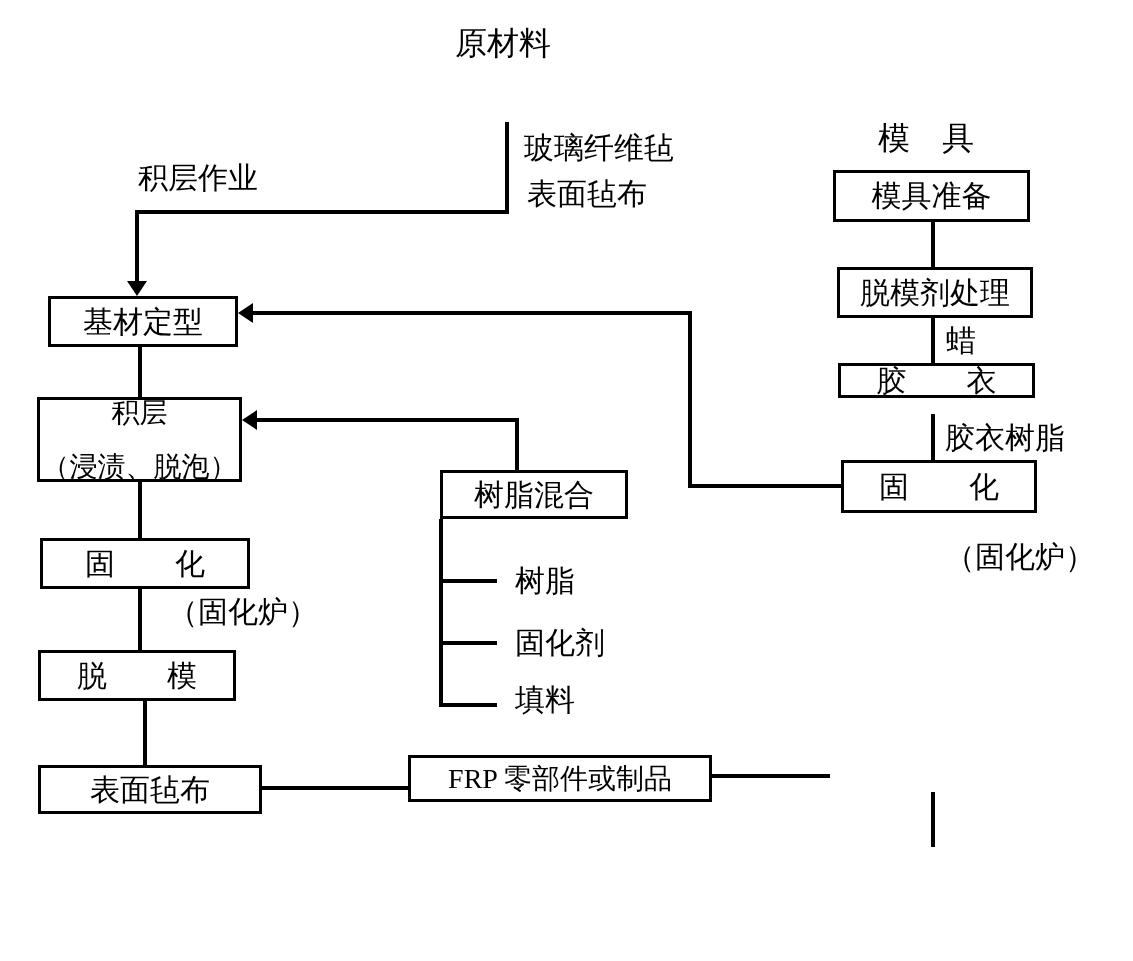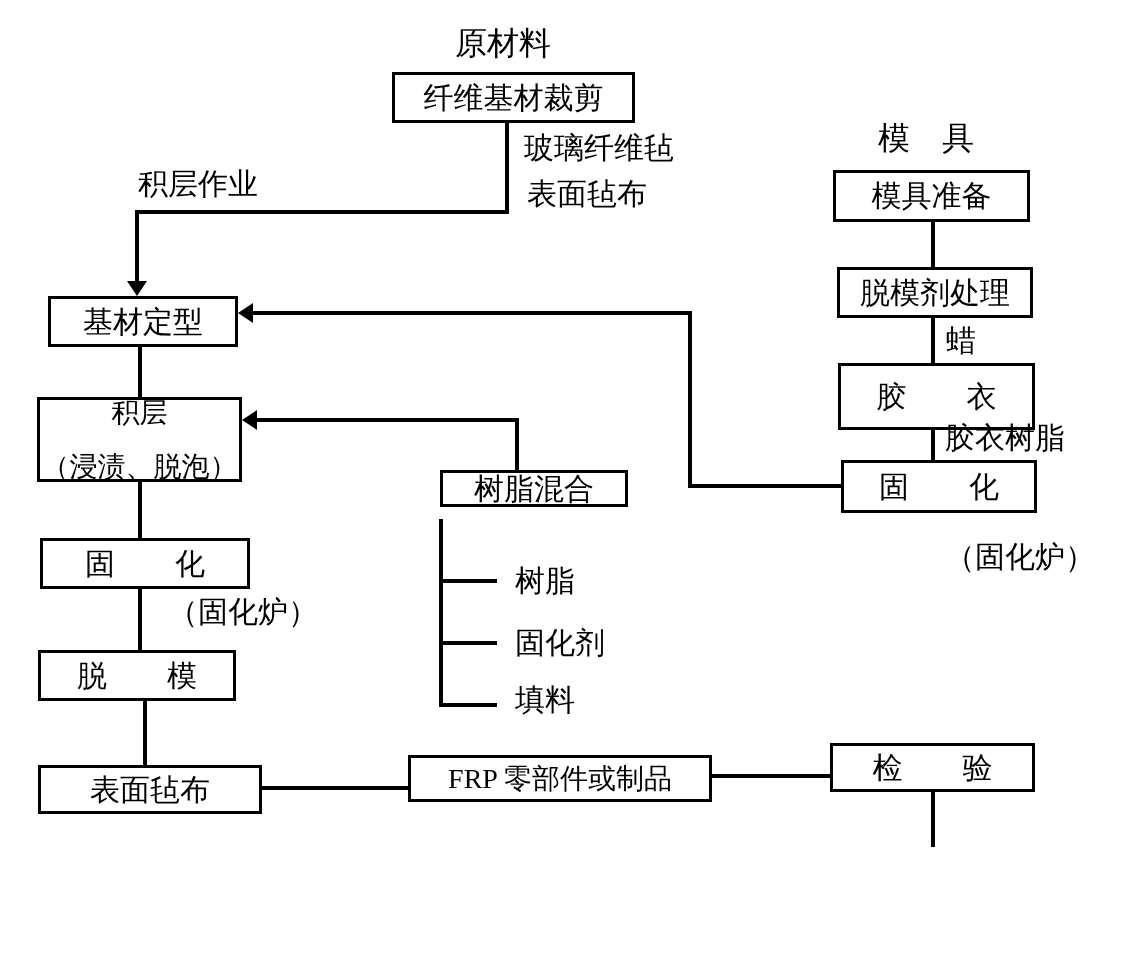--- a/index.html
+++ b/index.html
@@ -62,49 +62,47 @@
   }
 </style>
 </head>
 <body>
 
 <div id="canvas">
 
   <div class="lbl" style="left:455px;top:25px;font-size:32px">原材料</div>
   <div class="lbl" style="left:524px;top:131px">玻璃纤维毡</div>
   <div class="lbl" style="left:527px;top:177px">表面毡布</div>
-  <div class="lbl" style="left:138px;top:167px">积层作业</div>
+  <div class="lbl" style="left:138px;top:161px">积层作业</div>
   <div class="lbl" style="left:168px;top:595px">（固化炉）</div>
   <div class="lbl" style="left:878px;top:120px;font-size:32px">模　具</div>
   <div class="lbl" style="left:946px;top:324px">蜡</div>
   <div class="lbl" style="left:945px;top:421px">胶衣树脂</div>
   <div class="lbl" style="left:945px;top:540px">（固化炉）</div>
   <div class="lbl" style="left:515px;top:564px">树脂</div>
   <div class="lbl" style="left:515px;top:626px">固化剂</div>
   <div class="lbl" style="left:515px;top:683px">填料</div>
 
-  <div class="box" style="left:392px;top:72px;width:243px;height:51px">纤维基材裁剪</div>
   <div class="box" style="left:48px;top:296px;width:190px;height:51px">基材定型</div>
   <div class="box small-text" style="left:37px;top:397px;width:205px;height:85px">
     <span>积层</span>
     <span>（浸渍、脱泡）</span>
   </div>
   <div class="box" style="left:40px;top:538px;width:210px;height:51px">固　　化</div>
   <div class="box" style="left:38px;top:650px;width:198px;height:51px">脱　　模</div>
   <div class="box" style="left:38px;top:765px;width:224px;height:49px">表面毡布</div>
 
-  <div class="box" style="left:440px;top:470px;width:188px;height:37px">树脂混合</div>
+  <div class="box" style="left:440px;top:470px;width:188px;height:49px">树脂混合</div>
 
   <div class="box" style="left:833px;top:170px;width:197px;height:52px">模具准备</div>
   <div class="box" style="left:837px;top:267px;width:196px;height:51px">脱模剂处理</div>
-  <div class="box" style="left:838px;top:363px;width:197px;height:67px">胶　　衣</div>
+  <div class="box" style="left:838px;top:363px;width:197px;height:35px">胶　　衣</div>
   <div class="box" style="left:841px;top:460px;width:196px;height:53px">固　　化</div>
 
   <div class="box small-text" style="left:408px;top:755px;width:304px;height:47px">FRP 零部件或制品</div>
-  <div class="box" style="left:830px;top:743px;width:205px;height:49px">检　　验</div>
 
   <div class="line" style="left:505px;top:122px;width:4px;height:92px"></div>
   <div class="line" style="left:135px;top:210px;width:374px;height:4px"></div>
   <div class="line" style="left:135px;top:210px;width:4px;height:73px"></div>
   <div class="arr-down" style="left:127px;top:281px"></div>
 
   <div class="line" style="left:138px;top:347px;width:4px;height:50px"></div>
   <div class="line" style="left:138px;top:482px;width:4px;height:56px"></div>
   <div class="line" style="left:138px;top:589px;width:4px;height:61px"></div>
   <div class="line" style="left:143px;top:701px;width:4px;height:64px"></div>

